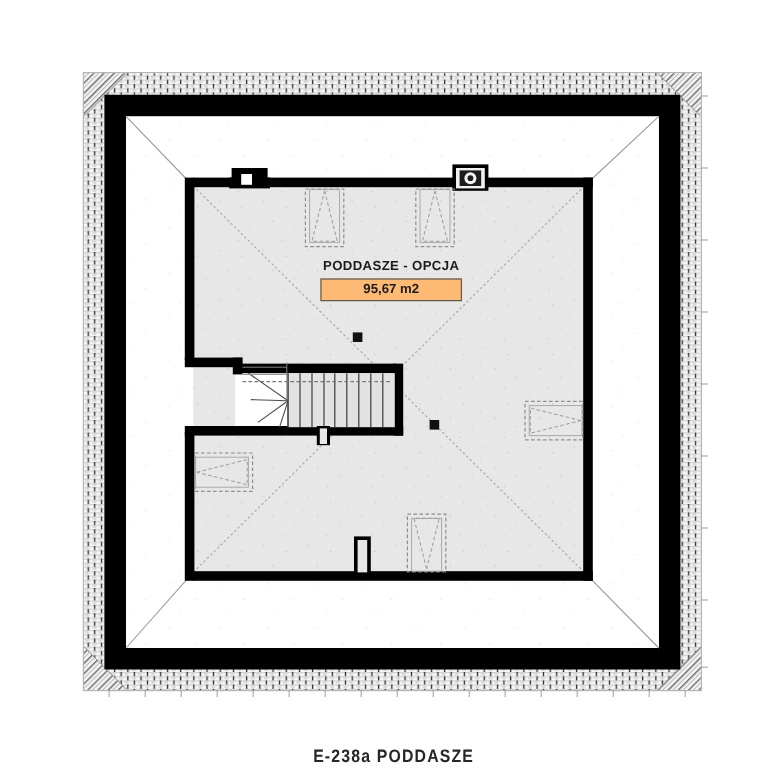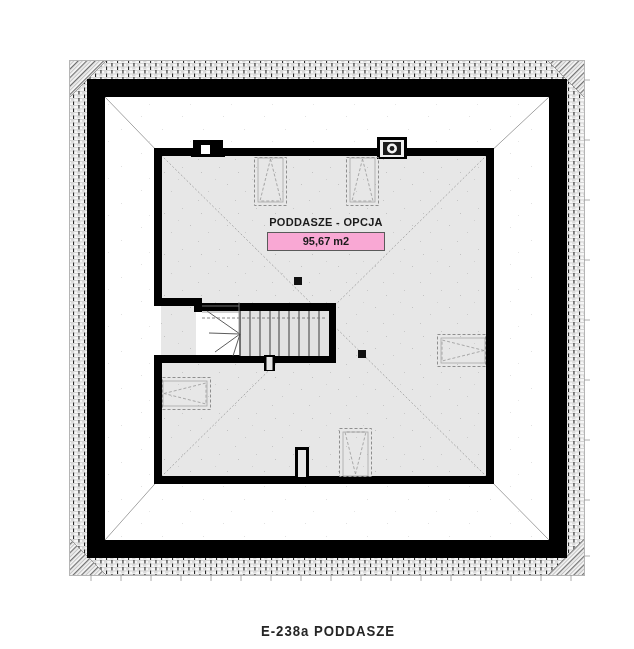--- a/index.html
+++ b/index.html
@@ -45,21 +45,21 @@
     font-size: 11px;
     font-weight: bold;
     letter-spacing: 0.3px;
     color: #1b1b1b;
     white-space: nowrap;
     line-height: 13px;
   }
   #area-label .area-box {
     margin-top: 3px;
     border: 1px solid #5a5a5a;
-    background: #f9a8d4;
+    background: #fdba74;
     padding: 2px 0 3px 0;
     font-family: "Liberation Sans", sans-serif;
     font-size: 11px;
     font-weight: bold;
     color: #1b1b1b;
     line-height: 12px;
   }
 
   
   #caption {

